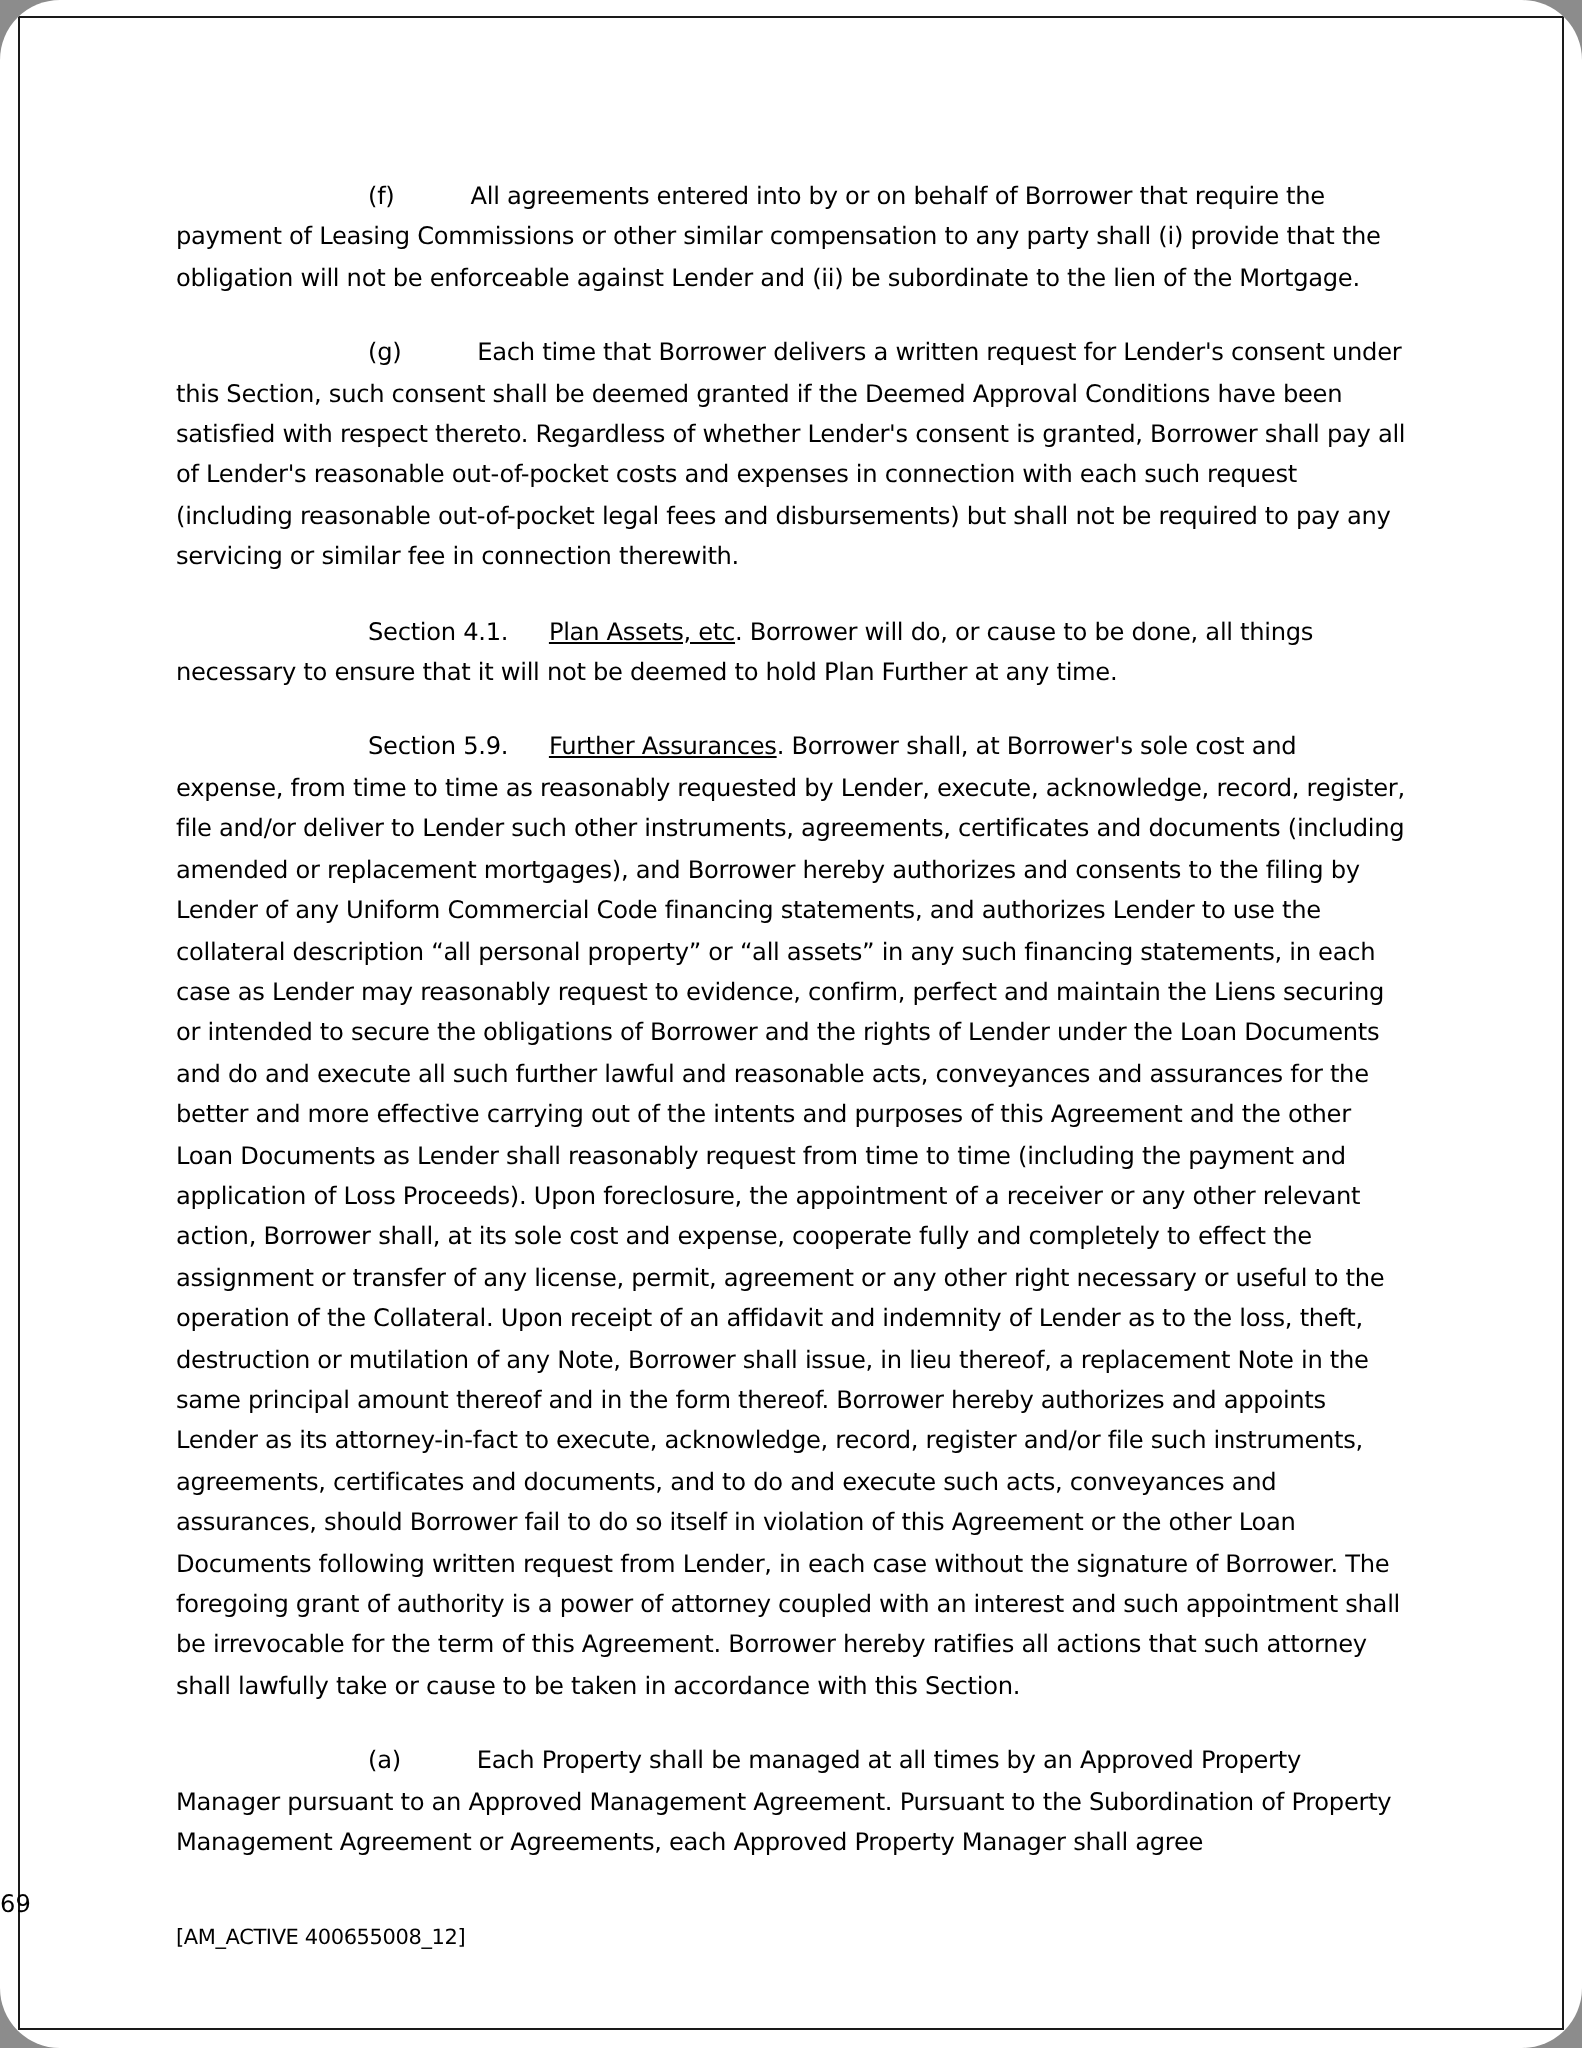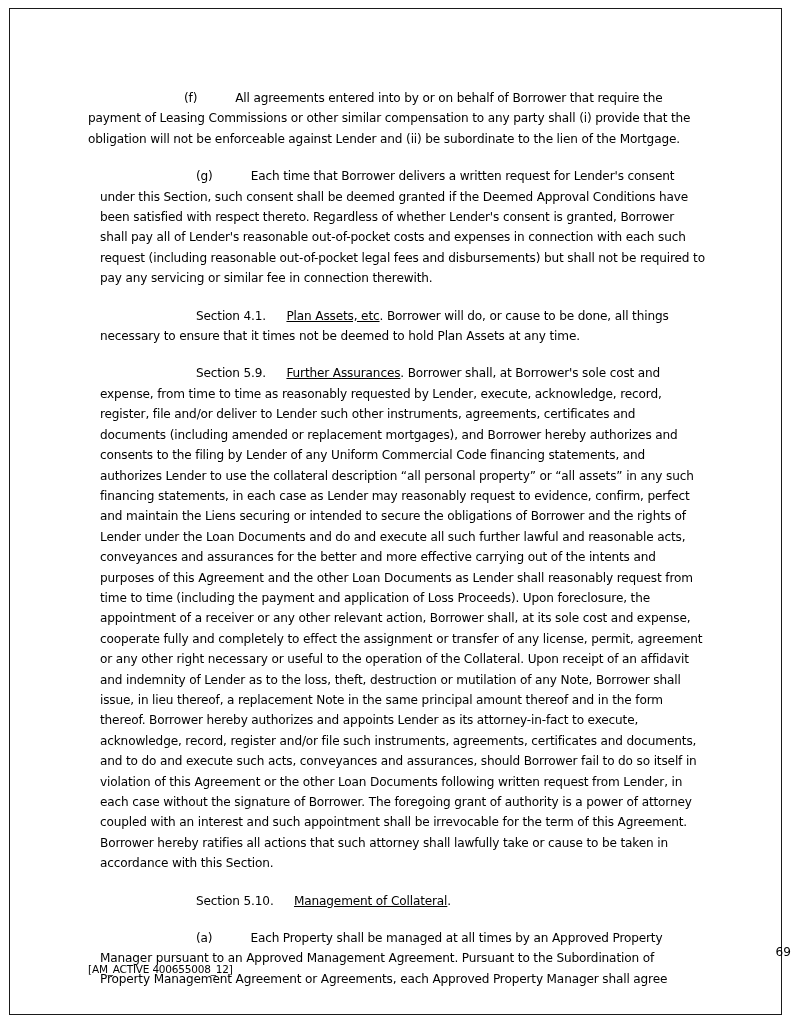--- a/index.html
+++ b/index.html
@@ -9,20 +9,21 @@
   }
   .page {
     position: relative;
     width: 791px;
     height: 1024px;
     background: #ffffff;
     margin: 0 auto;
     box-sizing: border-box;
     overflow: hidden;
     font-family: "DejaVu Sans", sans-serif;
+    border-radius: 30px;
   }
   .border-frame {
     position: absolute;
     left: 9px;
     top: 8px;
     width: 773px;
     height: 1007px;
     border: 1px solid #1a1a1a;
     box-sizing: border-box;
     pointer-events: none;
@@ -36,21 +37,20 @@
   p.para {
     margin: 0 0 0 0;
     font-size: 12.1px;
     line-height: 20.4px;
     color: #000000;
     text-align: left;
     letter-spacing: -0.15px;
   }
   p.para + p.para {
     margin-top: 17px;
-    margin-left: 12px;
   }
   .indent {
     display: inline-block;
     width: 96px;
   }
   .indent-sm {
     display: inline-block;
     width: 96px;
   }
   .label-gap {
@@ -59,21 +59,21 @@
   }
   .u {
     text-decoration: underline;
     padding-left: 13px;
   }
   .page-number {
     position: absolute;
     left: 0;
     right: 0;
     top: 945px;
-    text-align: right;
+    text-align: left;
     font-size: 12.1px;
     color: #000000;
     font-family: "DejaVu Sans", sans-serif;
   }
   .footer-code {
     position: absolute;
     left: 88px;
     top: 963px;
     font-size: 10.5px;
     color: #000000;
@@ -92,30 +92,27 @@
 
     <p class="para">
       <span class="indent"></span><span>(f)</span><span class="label-gap"></span><span>All agreements entered into by or on behalf of Borrower that require the payment of Leasing Commissions or other similar compensation to any party shall (i) provide that the obligation will not be enforceable against Lender and (ii) be subordinate to the lien of the Mortgage.</span>
     </p>
 
     <p class="para">
       <span class="indent"></span><span>(g)</span><span class="label-gap"></span><span>Each time that Borrower delivers a written request for Lender's consent under this Section, such consent shall be deemed granted if the Deemed Approval Conditions have been satisfied with respect thereto.  Regardless of whether Lender's consent is granted, Borrower shall pay all of Lender's reasonable out-of-pocket costs and expenses in connection with each such request (including reasonable out-of-pocket legal fees and disbursements) but shall not be required to pay any servicing or similar fee in connection therewith.</span>
     </p>
 
     <p class="para">
-      <span class="indent-sm"></span><span>Section 4.1.</span>&nbsp;&nbsp;<span class="u">Plan Assets, etc</span><span>.  Borrower will do, or cause to be done, all things necessary to ensure that it times not be deemed to hold Plan Assets at any time.</span>
+      <span class="indent-sm"></span><span>Section 4.1.</span>&nbsp;&nbsp;<span class="u">Plan Assets, etc</span><span>.  Borrower will do, or cause to be done, all things necessary to ensure that it will not be deemed to hold Plan Further at any time.</span>
     </p>
 
     <p class="para">
       <span class="indent-sm"></span><span>Section 5.9.</span>&nbsp;&nbsp;<span class="u">Further Assurances</span><span>.  Borrower shall, at Borrower's sole cost and expense, from time to time as reasonably requested by Lender, execute, acknowledge, record, register, file and/or deliver to Lender such other instruments, agreements, certificates and documents (including amended or replacement mortgages), and Borrower hereby authorizes and consents to the filing by Lender of any Uniform Commercial Code financing statements, and authorizes Lender to use the collateral description “all personal property” or “all assets” in any such financing statements,  in each case as Lender may reasonably request to evidence, confirm, perfect and maintain the Liens securing or intended to secure the obligations of Borrower and the rights of Lender under the Loan Documents and do and execute all such further lawful and reasonable acts, conveyances and assurances for the better and more effective carrying out of the intents and purposes of this Agreement and the other Loan Documents as Lender shall reasonably request from time to time (including the payment and application of Loss Proceeds).  Upon foreclosure, the appointment of a receiver or any other relevant action, Borrower shall, at its sole cost and expense, cooperate fully and completely to effect the assignment or transfer of any license, permit, agreement or any other right necessary or useful to the operation of the Collateral.  Upon receipt of an affidavit and indemnity of Lender as to the loss, theft, destruction or mutilation of any Note, Borrower shall issue, in lieu thereof, a replacement Note in the same principal amount thereof and in the form thereof.  Borrower hereby authorizes and appoints Lender as its attorney-in-fact to execute, acknowledge, record, register and/or file such instruments, agreements, certificates and documents, and to do and execute such acts, conveyances and assurances, should Borrower fail to do so itself in violation of this Agreement or the other Loan Documents following written request from Lender, in each case without the signature of Borrower.  The foregoing grant of authority is a power of attorney coupled with an interest and such appointment shall be irrevocable for the term of this Agreement.  Borrower hereby ratifies all actions that such attorney shall lawfully take or cause to be taken in accordance with this Section.</span>
     </p>
 
-    <p class="para">
-      <span class="indent-sm"></span><span>Section 5.10.</span>&nbsp;&nbsp;<span class="u">Management of Collateral</span><span>.</span>
-    </p>
 
     <p class="para">
       <span class="indent"></span><span>(a)</span><span class="label-gap"></span><span>Each Property shall be managed at all times by an Approved Property Manager pursuant to an Approved Management Agreement.  Pursuant to the Subordination of Property Management Agreement or Agreements, each Approved Property Manager shall agree</span>
     </p>
 
   </div>
 
   <div class="page-number">69</div>
   <div class="footer-code">[AM_ACTIVE 400655008_12]</div>
 </div>

